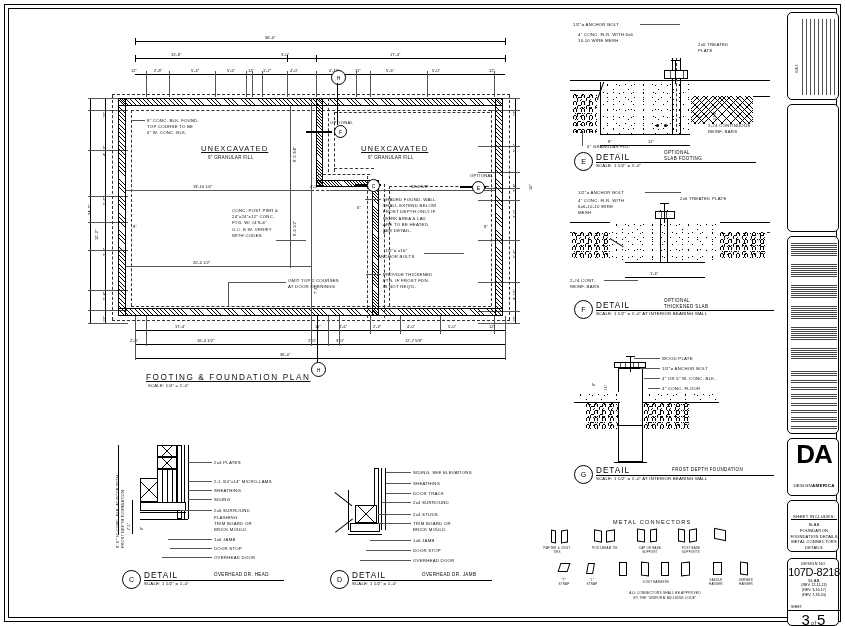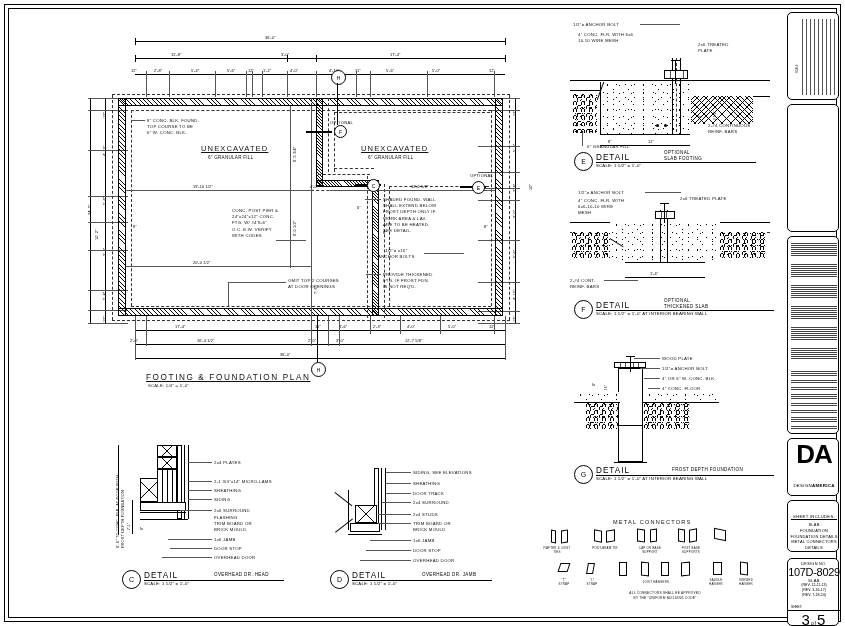--- a/index.html
+++ b/index.html
@@ -639,21 +639,21 @@
         <div class="it">FOUNDATION</div>
         <div class="it">FOUNDATION DETAILS</div>
         <div class="it">METAL CONNECTORS</div>
         <div class="it">DETAILS</div>
       </div>
     </div>
 
     <div class="tbbox" style="left:0;top:546px;width:52px;height:68px;">
       <div class="dno" style="left:0;top:3px;">
         <div class="hd">DESIGN NO.</div>
-        <div class="num">107D-8029</div>
+        <div class="num">107D-8218</div>
         <div class="sub">SLAB</div>
         <div class="rev">(REV. 12-11-13)</div>
         <div class="rev">(REV. 3-16-17)</div>
         <div class="rev">(REV. 7-18-24)</div>
       </div>
       <div style="position:absolute;left:0;top:46px;width:52px;">
         <div class="dno">
           <div class="shl">SHEET:</div>
         </div>
       </div>

